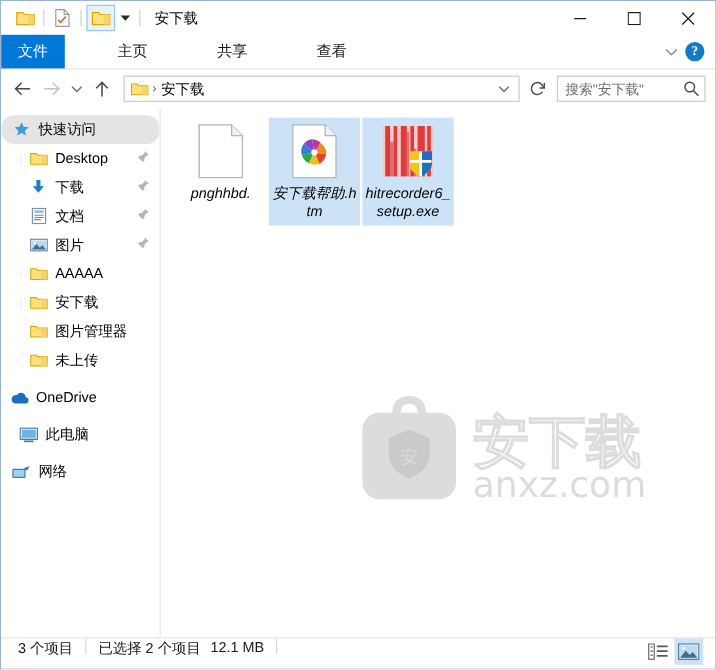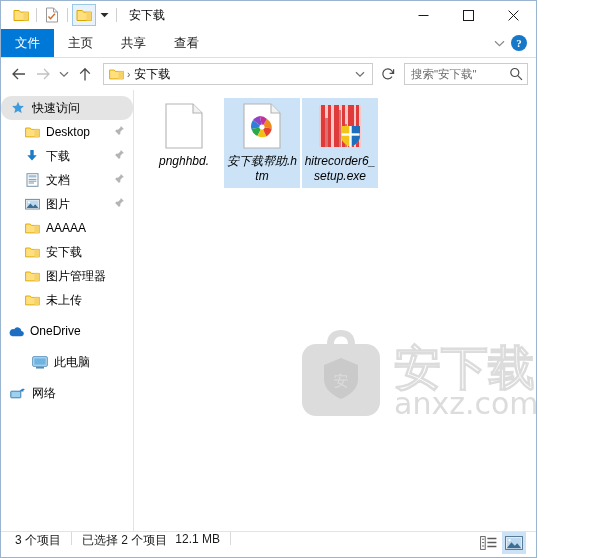--- a/index.html
+++ b/index.html
@@ -5,21 +5,21 @@
   * { box-sizing: border-box; margin: 0; padding: 0; }
   html, body {
     width: 597px; height: 558px;
     font-family: "Liberation Sans", "DejaVu Sans", sans-serif;
     font-size: 12px;
     background: #ffffff;
     overflow: hidden;
     -webkit-font-smoothing: none;
   }
   #window {
-    width: 537px; height: 558px;
+    width: 597px; height: 558px;
     border: 1px solid #9ab4d0;
     background: #ffffff;
     display: flex; flex-direction: column;
     position: relative;
   }
 
   
   #titlebar {
     height: 28px; background: #ffffff;
     display: flex; align-items: center;
@@ -40,20 +40,21 @@
     width: 45px; height: 28px;
     display: flex; align-items: center; justify-content: center;
   }
 
   
   #ribbon {
     height: 29px; flex: 0 0 29px;
     background: #ffffff;
     display: flex; align-items: stretch;
     border-bottom: 1px solid #dfdfdf;
+    gap: 30px;
   }
   .tab {
     display: flex; align-items: center; justify-content: center;
     padding: 0 14px; font-size: 12.5px; color: #1a1a1a;
     min-width: 52px;
   }
   .tab.file {
     background: #0078d7; color: #ffffff; font-weight: normal;
     min-width: 52px;
   }
@@ -426,21 +427,21 @@
         <span class="nic">
           <svg width="16" height="11" viewBox="0 0 16 11">
             <path d="M4.4 10.3h8.7a2.6 2.6 0 0 0 .3-5.2A3.9 3.9 0 0 0 6.2 3.2 3.1 3.1 0 0 0 4.4 10.3z" fill="#1b6ec2"></path>
           </svg>
         </span>
         <span class="label">OneDrive</span>
       </div>
 
       <div class="navgap"></div>
 
-      <div class="navitem" style="padding-left:30px;">
+      <div class="navitem" style="padding-left:14px;">
         <span class="nic">
           <svg width="16" height="13" viewBox="0 0 16 13">
             <rect x="0.8" y="0.8" width="14.4" height="9.4" rx="0.6" fill="#dff0fb" stroke="#3c7fb1" stroke-width="1"></rect>
             <rect x="2.2" y="2.2" width="11.6" height="6.6" fill="#6fb3e0"></rect>
             <path d="M4 11.8h8" stroke="#3c7fb1" stroke-width="1.4"></path>
           </svg>
         </span>
         <span class="label">此电脑</span>
       </div>
 

